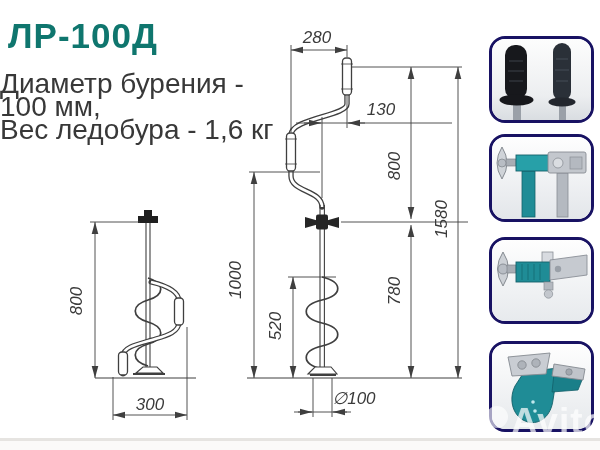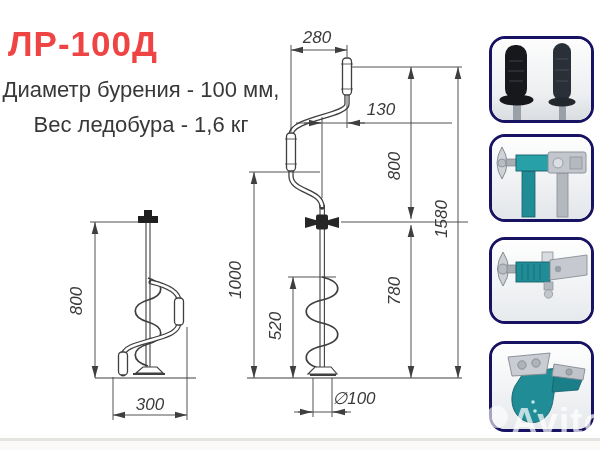--- a/index.html
+++ b/index.html
@@ -1,20 +1,20 @@
 <!DOCTYPE html>
 <html><head>
 <meta charset="utf-8">
 <style>
   html,body{margin:0;padding:0;}
   body{width:600px;height:450px;position:relative;background:#ffffff;overflow:hidden;
        font-family:"Liberation Sans",sans-serif;}
   .abs{position:absolute;}
-  #title{left:8px;top:24px;font-size:35px;font-weight:bold;letter-spacing:1px;color:#ef4444;}
-  #specs{left:0;top:72px;width:282px;text-align:center;color:#383838;font-size:22px;line-height:35px;}
+  #title{left:8px;top:16px;font-size:35px;font-weight:bold;letter-spacing:1px;color:#0f766e;}
+  #specs{left:0;top:72px;width:282px;text-align:left;color:#383838;font-size:28px;line-height:23px;}
   #drawing-svg{left:0;top:0;z-index:1;}
   .inset{position:absolute;left:489px;width:99px;background:#ffffff;border:3px solid #181263;
          border-radius:16px;overflow:hidden;z-index:2;}
   .inset svg{display:block;}
   #inset-1{top:36px;height:81px;}
   #inset-2{top:134px;height:82px;}
   #inset-3{top:237px;height:81px;}
   #inset-4{top:341px;height:85px;}
   #watermark{left:469px;top:400px;z-index:5;display:flex;align-items:center;
              color:rgba(255,255,255,0.62);pointer-events:none;}

